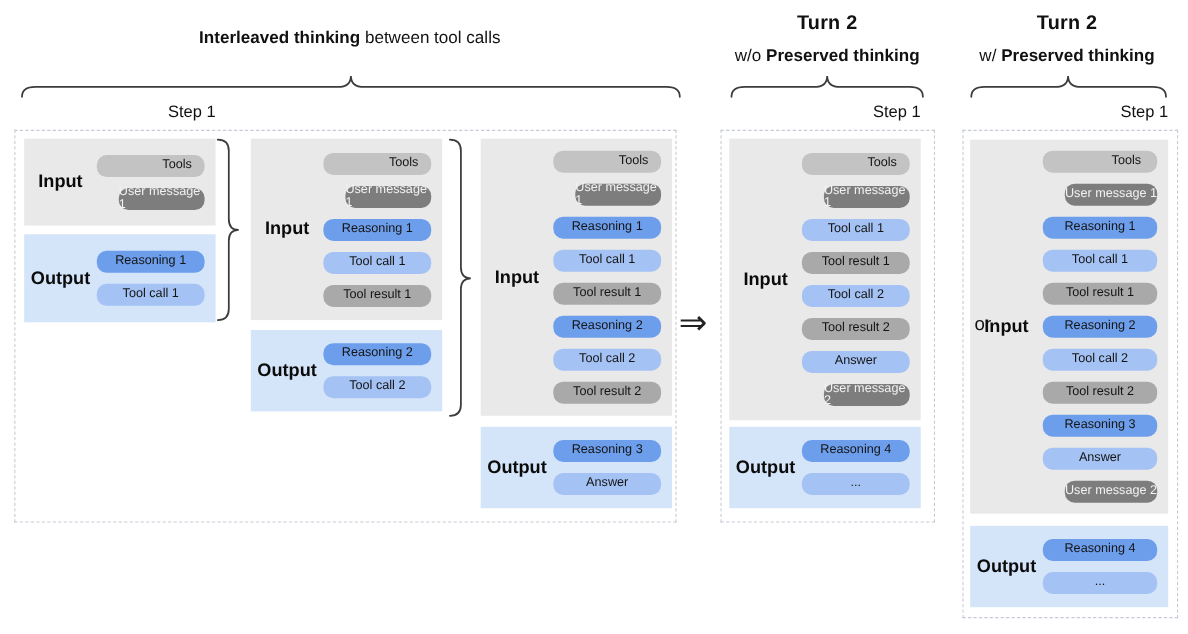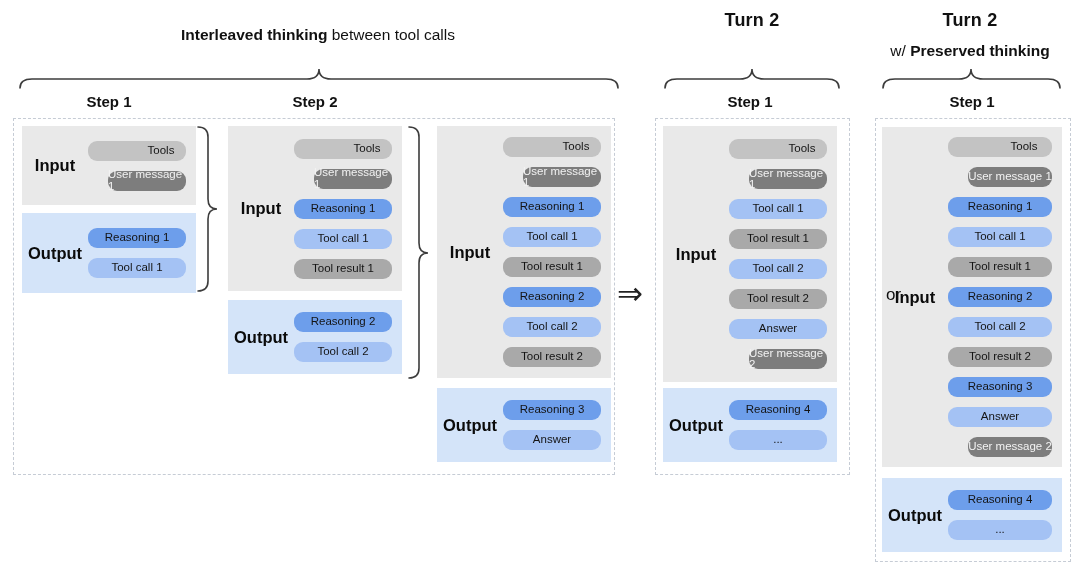--- a/index.html
+++ b/index.html
@@ -4,21 +4,21 @@
 <style>
   html,body{margin:0;padding:0;background:#fff;}
   #canvas{
     position:relative;width:1080px;height:576px;background:#fff;overflow:hidden;
     font-family:"Liberation Sans","DejaVu Sans",sans-serif;color:#111;
   }
   .abs{position:absolute;}
   .turn-title{font-size:18px;font-weight:bold;text-align:center;letter-spacing:.2px;}
   .turn-sub{font-size:15.5px;text-align:center;white-space:nowrap;}
   .turn-sub b{font-weight:bold;}
-  .step-label{font-size:15px;font-weight:bold;text-align:center;}
+  .step-label{font-size:15px;font-weight:normal;text-align:right;}
   .dash-box{border:1.5px dashed var(--dash_border);background:#fff;}
   .panel{display:flex;align-items:center;}
   .panel.input{background:var(--input_bg);}
   .panel.output{background:var(--output_bg);}
   .panel-label{flex:none;width:66px;text-align:center;font-weight:bold;font-size:16.5px;color:#0b0b0b;}
   .pill-col{margin-left:auto;margin-right:10px;display:flex;flex-direction:column;gap:10px;width:105px;}
   .pill{
     height:20px;border-radius:9px;display:flex;align-items:center;justify-content:center;
     font-size:11.5px;color:#141414;line-height:1;
   }
@@ -46,28 +46,30 @@
 </head>
 <body>
 
 <div id="canvas">
 
   <div class="abs turn-sub" style="left:18px;top:26px;width:600px;">
     <b>Interleaved thinking</b><span> between tool calls</span>
   </div>
 
   <div class="abs turn-title" style="left:652px;top:10px;width:200px;">Turn 2</div>
+  <div class="abs turn-sub" style="left:640px;top:42px;width:224px;">
+    <span>w/o </span><b>Preserved thinking</b>
+  </div>
 
   <div class="abs turn-title" style="left:870px;top:10px;width:200px;">Turn 2</div>
   <div class="abs turn-sub" style="left:858px;top:42px;width:224px;">
     <span>w/ </span><b>Preserved thinking</b>
   </div>
 
   <div class="abs step-label" style="left:22px;top:93px;width:174px;">Step 1</div>
-  <div class="abs step-label" style="left:228px;top:93px;width:174px;">Step 2</div>
   <div class="abs step-label" style="left:663px;top:93px;width:174px;">Step 1</div>
   <div class="abs step-label" style="left:882px;top:93px;width:180px;">Step 1</div>
 
   <div class="abs dash-box" style="left:13px;top:118px;width:600px;height:355px;"></div>
   <div class="abs dash-box" style="left:655px;top:118px;width:193px;height:355px;"></div>
   <div class="abs dash-box" style="left:875px;top:118px;width:194px;height:442px;"></div>
 
   <div class="abs panel input in1">
     <div class="panel-label">Input</div>
     <div class="pill-col">

